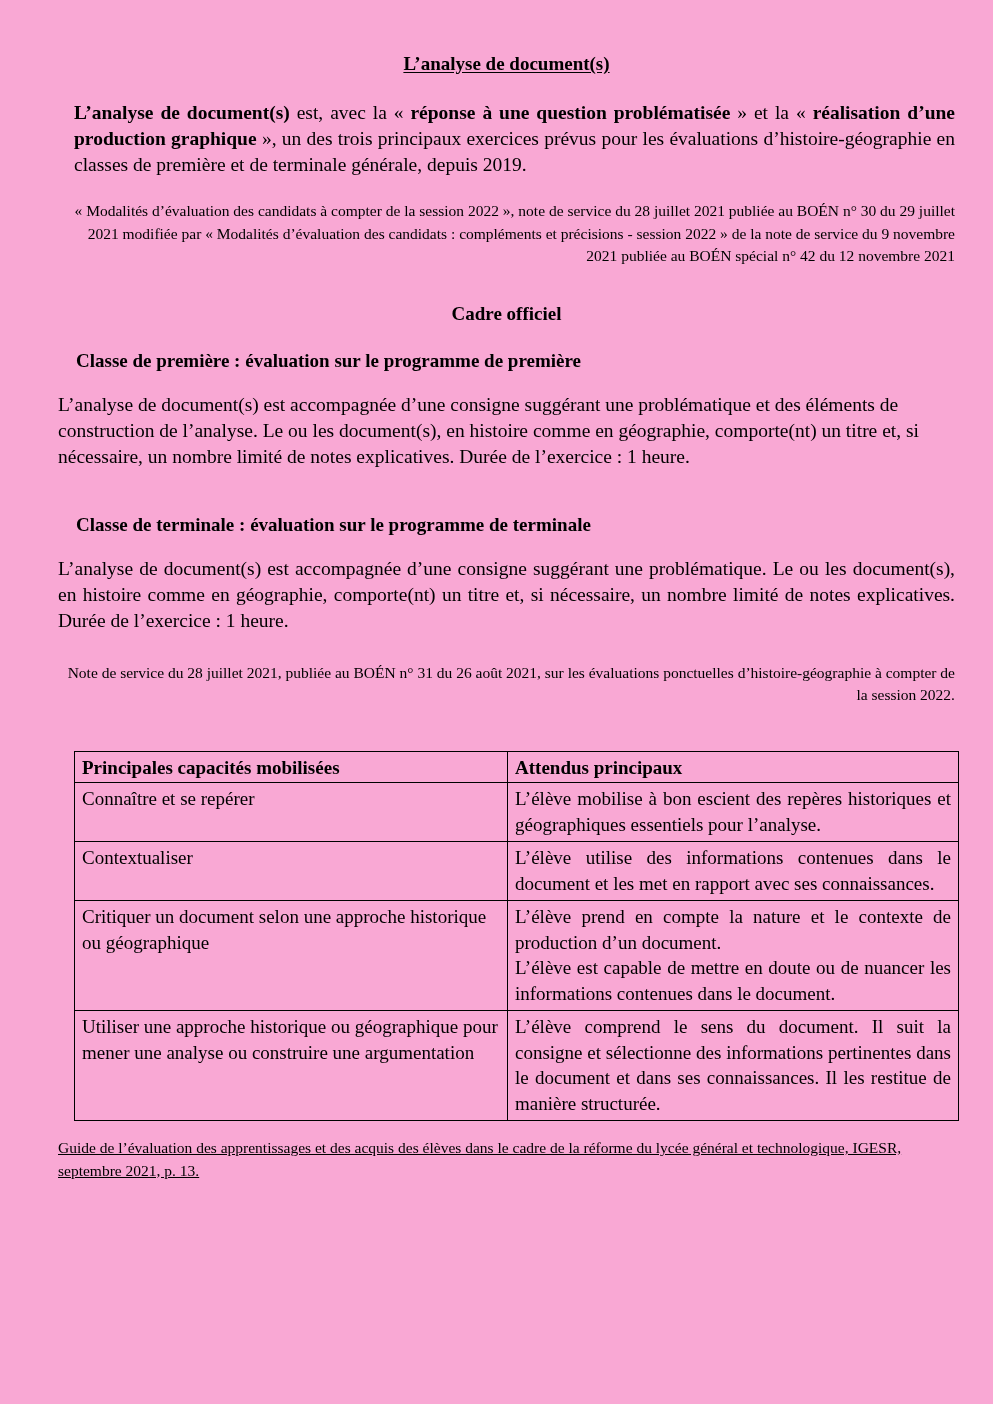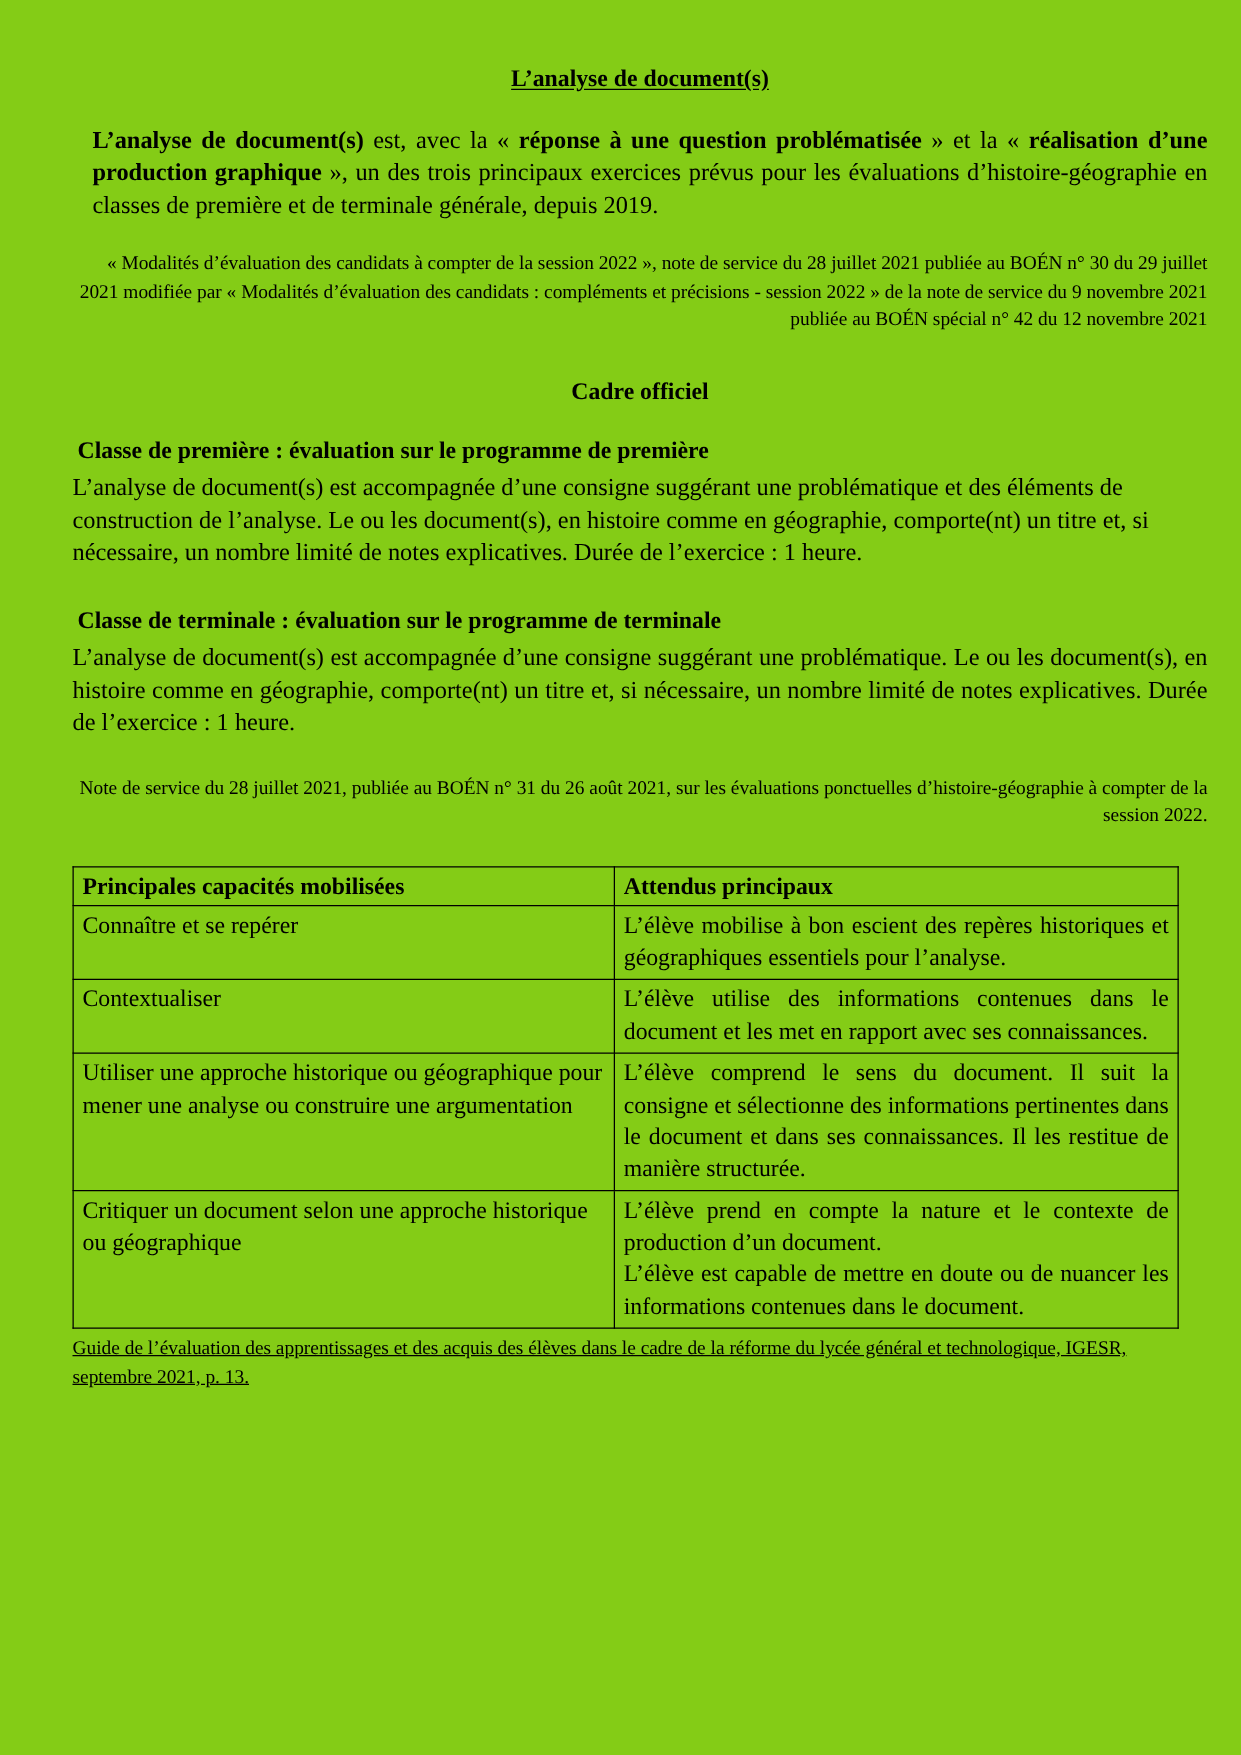--- a/index.html
+++ b/index.html
@@ -12,22 +12,22 @@
     height: 1404px;
     font-family: "Liberation Serif", "DejaVu Serif", serif;
     color: #000000;
     -webkit-font-smoothing: antialiased;
   }
   .page {
     position: relative;
     width: 993px;
     height: 1404px;
     box-sizing: border-box;
-    padding: 52px 27px 0 58px;
-    background: #84cc16;
+    padding: 52px 38px 0 58px;
+    background: #f9a8d4;
   }
 
   
   .doc-title {
     text-align: center;
     font-weight: bold;
     font-size: 19px;
     line-height: 24px;
     margin: 0 0 24px 0;
   }
@@ -61,42 +61,42 @@
     font-size: 19px;
     line-height: 24px;
     margin: 34px 0 22px 0;
   }
 
   
   .lead {
     font-weight: bold;
     font-size: 19px;
     line-height: 26px;
-    margin: 4px;
+    margin: 18px;
   }
   .body-left {
     font-size: 19.5px;
     line-height: 26px;
     text-align: left;
     margin: 0;
   }
   .body-just {
     font-size: 19.5px;
     line-height: 26px;
     text-align: justify;
     margin: 0;
   }
   .gap-lg { height: 28px; }
   .gap-md { height: 24px; }
 
   
   table.capacites {
     border-collapse: collapse;
     width: 884px;
-    margin: 0;
+    margin: 16px;
     table-layout: fixed;
   }
   table.capacites td, table.capacites th {
     border: 1.4px solid #000000;
     vertical-align: top;
     padding: 3px 7px 4px 7px;
     font-size: 19px;
     line-height: 25.5px;
     font-weight: normal;
   }
@@ -172,30 +172,30 @@
           <p>L’élève mobilise à bon escient des repères historiques et géographiques essentiels pour l’analyse.</p>
         </td>
       </tr>
       <tr>
         <td class="cap-cell cell-pad-2">Contextualiser</td>
         <td class="att-cell">
           <p>L’élève utilise des informations contenues dans le document et les met en rapport avec ses connaissances.</p>
         </td>
       </tr>
       <tr>
-        <td class="cap-cell cell-pad-4">Utiliser une approche historique ou géographique pour mener une analyse ou construire une argumentation</td>
-        <td class="att-cell">
-          <p>L’élève comprend le sens du document. Il suit la consigne et sélectionne des informations pertinentes dans le document et dans ses connaissances. Il les restitue de manière structurée.</p>
-        </td>
-      </tr>
-      <tr>
         <td class="cap-cell cell-pad-3">Critiquer un document selon une approche historique ou géographique</td>
         <td class="att-cell">
           <p>L’élève prend en compte la nature et le contexte de production d’un document.</p>
           <p>L’élève est capable de mettre en doute ou de nuancer les informations contenues dans le document.</p>
         </td>
       </tr>
+      <tr>
+        <td class="cap-cell cell-pad-4">Utiliser une approche historique ou géographique pour mener une analyse ou construire une argumentation</td>
+        <td class="att-cell">
+          <p>L’élève comprend le sens du document. Il suit la consigne et sélectionne des informations pertinentes dans le document et dans ses connaissances. Il les restitue de manière structurée.</p>
+        </td>
+      </tr>
     </tbody>
   </table>
 
   <p class="source">Guide de l’évaluation des apprentissages et des acquis des élèves dans le cadre de la réforme du lycée général et technologique, IGESR, septembre 2021, p. 13.</p>
 
 </div>
 
 </body></html>

